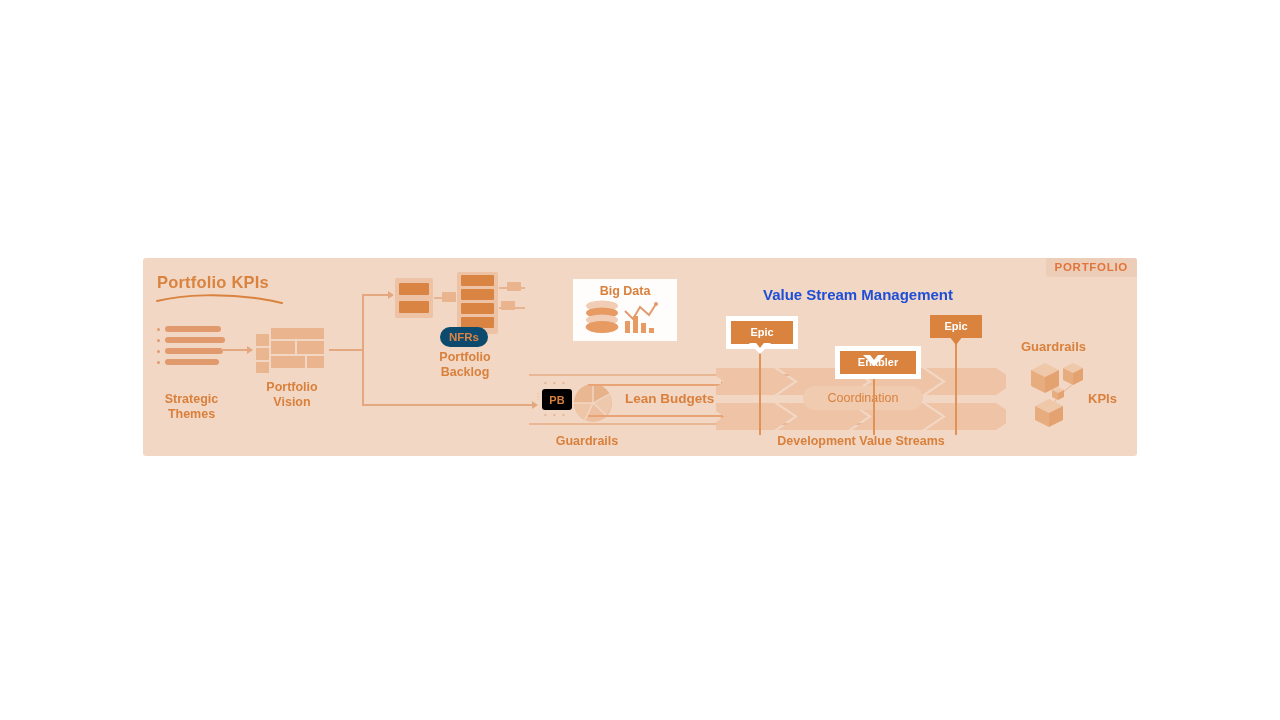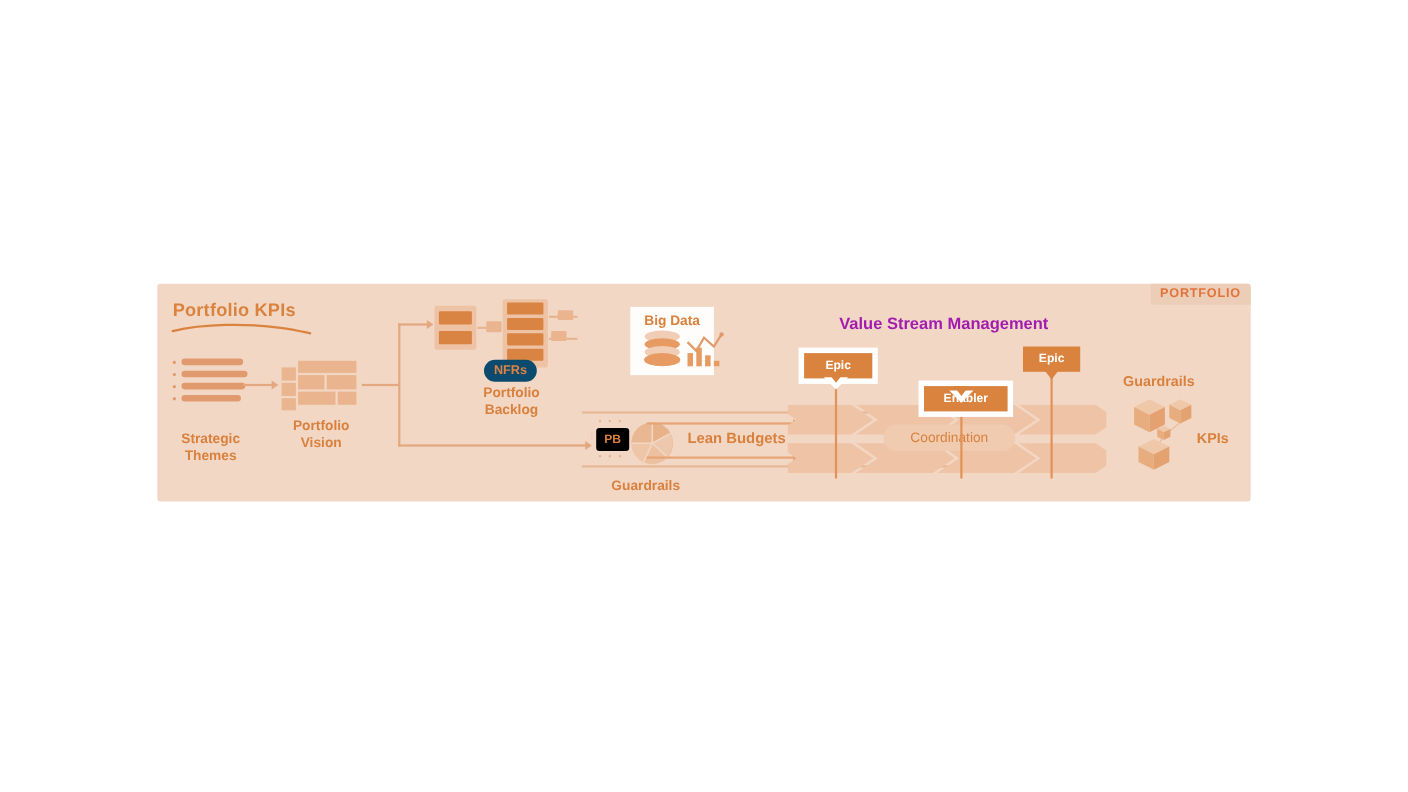--- a/index.html
+++ b/index.html
@@ -63,21 +63,21 @@
   .kb-line{position:absolute;height:2px;background:#e7b491;}
   #nfr-pill{
     position:absolute;left:297px;top:69px;
     width:48px;height:20px;border-radius:10px;background:#0c4a6e;
     color:#dd8344;font-size:11.5px;font-weight:700;
     display:flex;align-items:center;justify-content:center;
   }
 
   
   #bigdata{
-    position:absolute;left:430px;top:21px;width:76px;height:62px;
+    position:absolute;left:430px;top:21px;width:104px;height:62px;
     background:#fffdfb;
   }
   #bigdata .bd-title{
     position:absolute;top:5px;left:0;right:0;text-align:center;
     color:#d9803c;font-size:12.5px;font-weight:700;
   }
 
   
   #gr-top{position:absolute;left:386px;top:116px;width:347px;height:2px;background:#e8b795;}
   #gr-bot{position:absolute;left:386px;top:165px;width:347px;height:2px;background:#e8b795;}
@@ -96,21 +96,21 @@
   .lean-arrow{position:absolute;height:2px;background:#e8a474;}
   .lean-arrow-head{
     position:absolute;width:0;height:0;
     border-top:4px solid transparent;border-bottom:4px solid transparent;
     border-left:6px solid #e8a474;
   }
 
   
   #vsm-title{
     position:absolute;left:565px;top:28px;width:300px;text-align:center;
-    color:#a21caf;font-size:15px;font-weight:700;
+    color:#1d4ed8;font-size:15px;font-weight:700;
   }
   #chev-area{position:absolute;left:573px;top:110px;width:290px;height:62px;overflow:hidden;}
   #coord-pill{
     position:absolute;left:660px;top:128px;width:120px;height:24px;
     background:#f0cbb0;border-radius:12px;
     color:#d9803c;font-size:12.5px;font-weight:400;
     display:flex;align-items:center;justify-content:center;
   }
   .vs-stem{position:absolute;width:2px;background:#e09257;}
   .card-wrap{position:absolute;background:#ffffff;padding:5px;}
@@ -287,20 +287,21 @@
       <div class="epic-card">Enabler</div>
     </div>
     <div class="card-notch-white" style="left:720px;top:97px;"></div>
     <div class="card-notch" style="left:724px;top:93px;"></div>
 
     <div style="position:absolute;left:787px;top:57px;width:52px;">
       <div class="epic-card">Epic</div>
     </div>
     <div class="card-notch" style="left:806px;top:78px;"></div>
 
+    <div class="cap" style="left:573px;top:176px;width:290px;">Development Value Streams</div>
 
     <div id="solutions-label">Guardrails</div>
     <div id="kpis-label">KPIs</div>
 
     <svg id="cubes" viewBox="0 0 86 70">
       <g stroke="#e6b896" stroke-width="1" fill="none">
         <line x1="20" y1="26" x2="36" y2="36"></line>
         <line x1="50" y1="26" x2="38" y2="36"></line>
         <line x1="34" y1="40" x2="26" y2="52"></line>
       </g>

